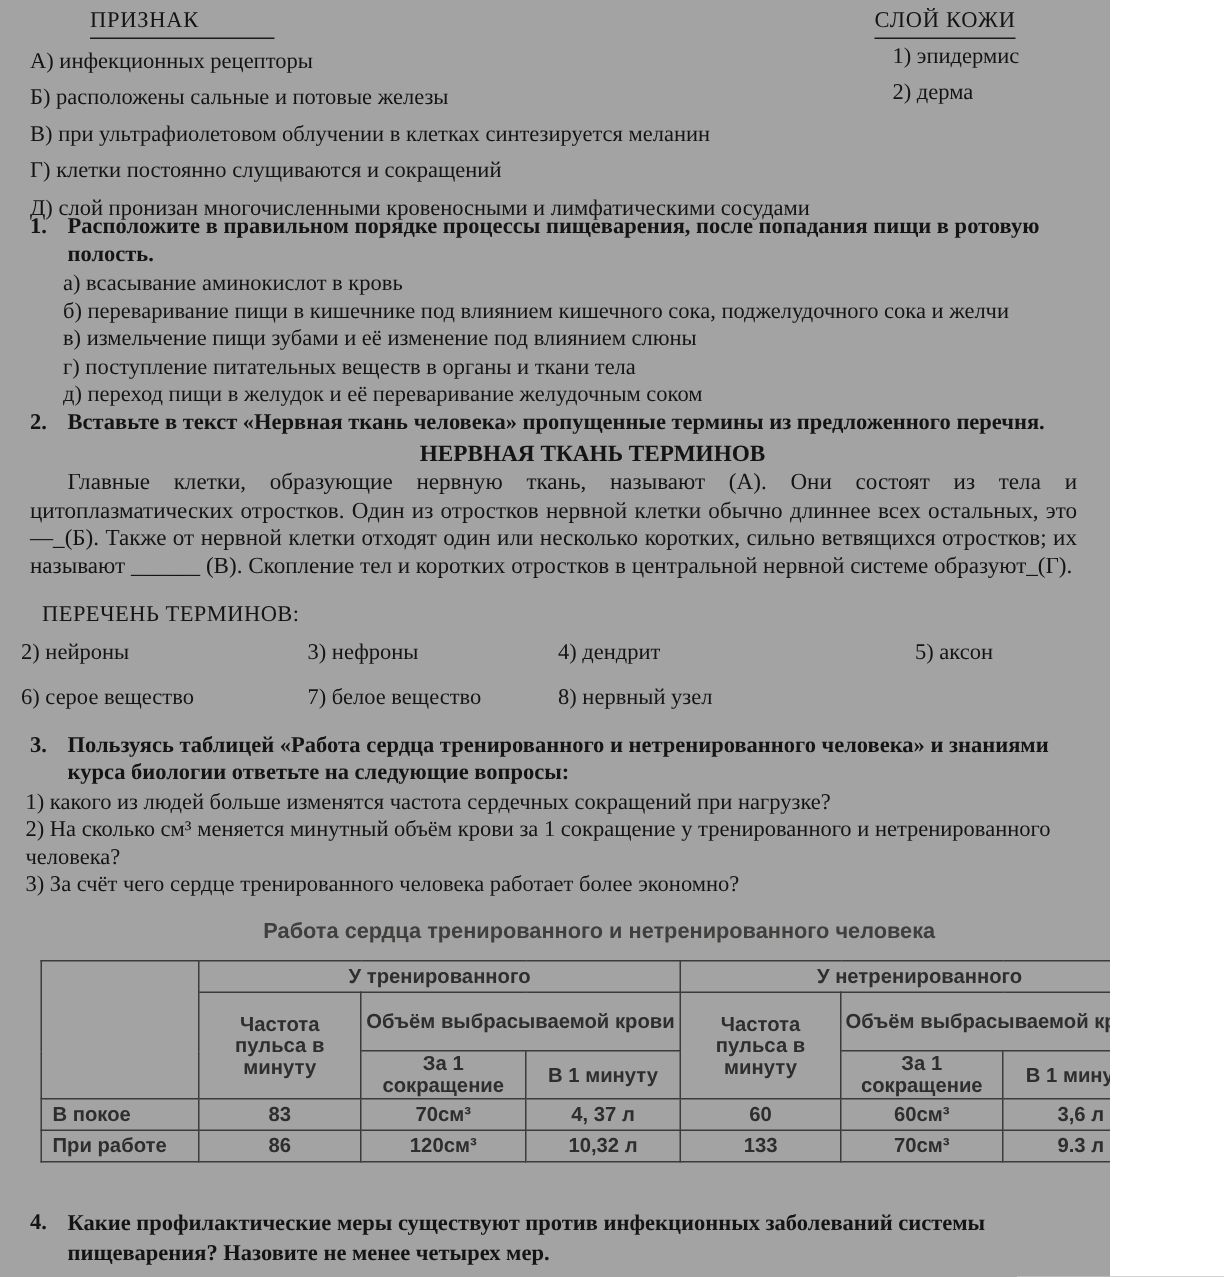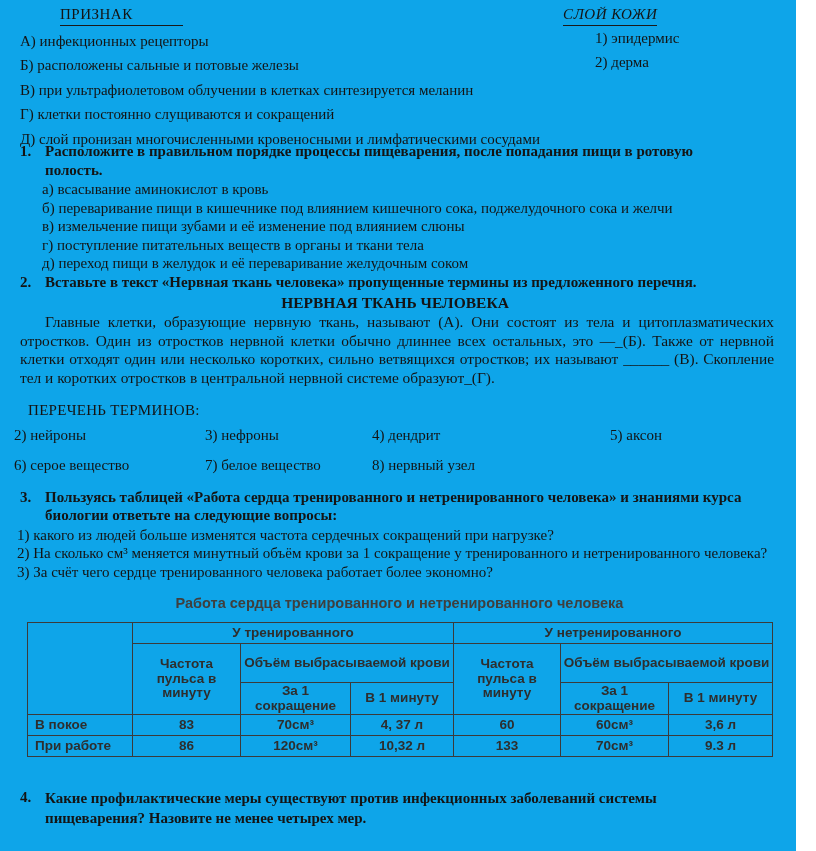--- a/index.html
+++ b/index.html
@@ -1,38 +1,37 @@
 <!DOCTYPE html>
 <html><head>
 <meta charset="utf-8">
 <style>
   html,body{margin:0;padding:0;}
   body{background:#fff;}
   .page{
     position:relative;
-    width:796px;height:851px;
-    background:#0ea5e9;
+    width:740px;height:851px;
+    background:#a3a3a3;
     overflow:hidden;
     font-family:"Liberation Serif","DejaVu Serif",serif;
     color:#141414;
     font-size:15px;
     line-height:19px;
   }
   
   .matching{position:relative;padding-top:5px;height:142px;box-sizing:border-box;}
   .mh-left{
     display:inline-block;margin-left:60px;
     border-bottom:1.5px solid #1a1a1a;padding-right:50px;padding-bottom:1px;
     letter-spacing:.5px;
   }
   .mh-right{
-    position:absolute;left:563px;top:5px;
+    position:absolute;left:583px;top:5px;
     border-bottom:1.5px solid #1a1a1a;padding-bottom:1px;
     letter-spacing:.5px;
-    font-style:italic;
   }
   .feature{margin:5.5px 0 0 20px;}
   .layer{position:absolute;left:595px;}
   .layer-1{top:29px;}
   .layer-2{top:53px;}
   
   .q{display:flex;align-items:flex-start;padding-left:20px;box-sizing:border-box;}
   .qn{flex:none;width:25px;font-weight:bold;}
   .qb{flex:1;}
   .qtitle{font-weight:bold;}
@@ -114,21 +113,21 @@
       <div class="q1-option">д) переход пищи в желудок и её переваривание желудочным соком</div>
     </div>
   </section>
 
   <section class="q">
     <span class="qn">2.</span>
     <div class="qb">
       <div class="qtitle">Вставьте в текст «Нервная ткань человека» пропущенные термины из предложенного перечня.</div>
     </div>
   </section>
-  <div class="q2-subtitle">НЕРВНАЯ ТКАНЬ ЧЕЛОВЕКА</div>
+  <div class="q2-subtitle">НЕРВНАЯ ТКАНЬ ТЕРМИНОВ</div>
   <p class="q2-paragraph">Главные клетки, образующие нервную ткань, называют (А). Они состоят из тела и цитоплазматических отростков. Один из отростков нервной клетки обычно длиннее всех остальных, это —_(Б). Также от нервной клетки отходят один или несколько коротких, сильно ветвящихся отростков; их называют ______ (В). Скопление тел и коротких отростков в центральной нервной системе образуют_(Г).</p>
 
   <div class="terms-header">ПЕРЕЧЕНЬ ТЕРМИНОВ:</div>
   <div class="terms-grid">
     <div>2) нейроны</div>
     <div>3) нефроны</div>
     <div>4) дендрит</div>
     <div>5) аксон</div>
     <div>6) серое вещество</div>
     <div>7) белое вещество</div>

